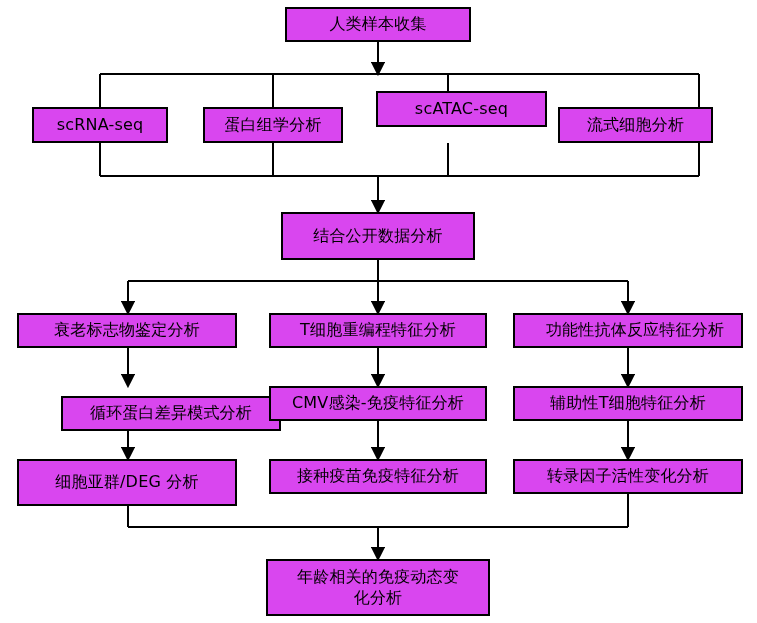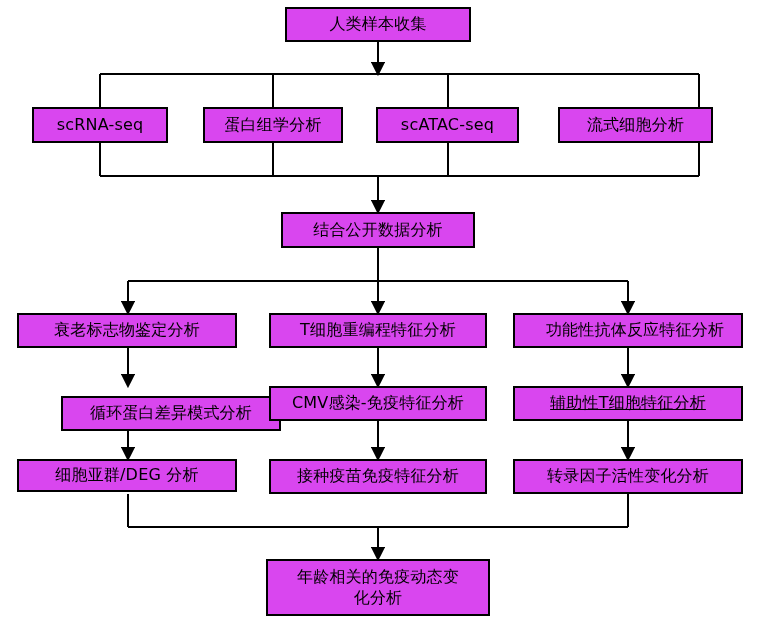--- a/index.html
+++ b/index.html
@@ -98,61 +98,61 @@
   </div>
 
   <div class="node" style="left:32px; top:107px; width:136px; height:36px;">
     <span class="label">scRNA-seq</span>
   </div>
 
   <div class="node" style="left:203px; top:107px; width:140px; height:36px;">
     <span class="label">蛋白组学分析</span>
   </div>
 
-  <div class="node" style="left:376px; top:107px; width:143px; height:36px;">
+  <div class="node" style="left:376px; top:91px; width:171px; height:36px;">
     <span class="label">scATAC-seq</span>
   </div>
 
   <div class="node" style="left:558px; top:107px; width:155px; height:36px;">
     <span class="label">流式细胞分析</span>
   </div>
 
-  <div class="node" style="left:281px; top:212px; width:194px; height:36px;">
+  <div class="node" style="left:281px; top:212px; width:194px; height:48px;">
     <span class="label">结合公开数据分析</span>
   </div>
 
   <div class="node" style="left:17px; top:313px; width:220px; height:35px;">
     <span class="label">衰老标志物鉴定分析</span>
   </div>
 
   <div class="node" style="left:17px; top:396px; width:220px; height:35px;margin-left:44px;">
     <span class="label">循环蛋白差异模式分析</span>
   </div>
 
-  <div class="node" style="left:17px; top:459px; width:220px; height:33px;">
+  <div class="node" style="left:17px; top:459px; width:220px; height:47px;">
     <span class="label">细胞亚群/DEG 分析</span>
   </div>
 
   <div class="node" style="left:269px; top:313px; width:218px; height:35px;">
     <span class="label">T细胞重编程特征分析</span>
   </div>
 
   <div class="node" style="left:269px; top:386px; width:218px; height:35px;">
     <span class="label">CMV感染-免疫特征分析</span>
   </div>
 
   <div class="node" style="left:269px; top:459px; width:218px; height:35px;">
     <span class="label">接种疫苗免疫特征分析</span>
   </div>
 
   <div class="node" style="left:513px; top:313px; width:230px; height:35px;padding-left:20px;">
     <span class="label">功能性抗体反应特征分析</span>
   </div>
 
-  <div class="node" style="left:513px; top:386px; width:230px; height:35px;text-decoration:underline;">
+  <div class="node" style="left:513px; top:386px; width:230px; height:35px;">
     <span class="label">辅助性T细胞特征分析</span>
   </div>
 
   <div class="node" style="left:513px; top:459px; width:230px; height:35px;">
     <span class="label">转录因子活性变化分析</span>
   </div>
 
   <div class="node" style="left:266px; top:559px; width:224px; height:57px;">
     <span class="label">年龄相关的免疫动态变
 化分析</span>

